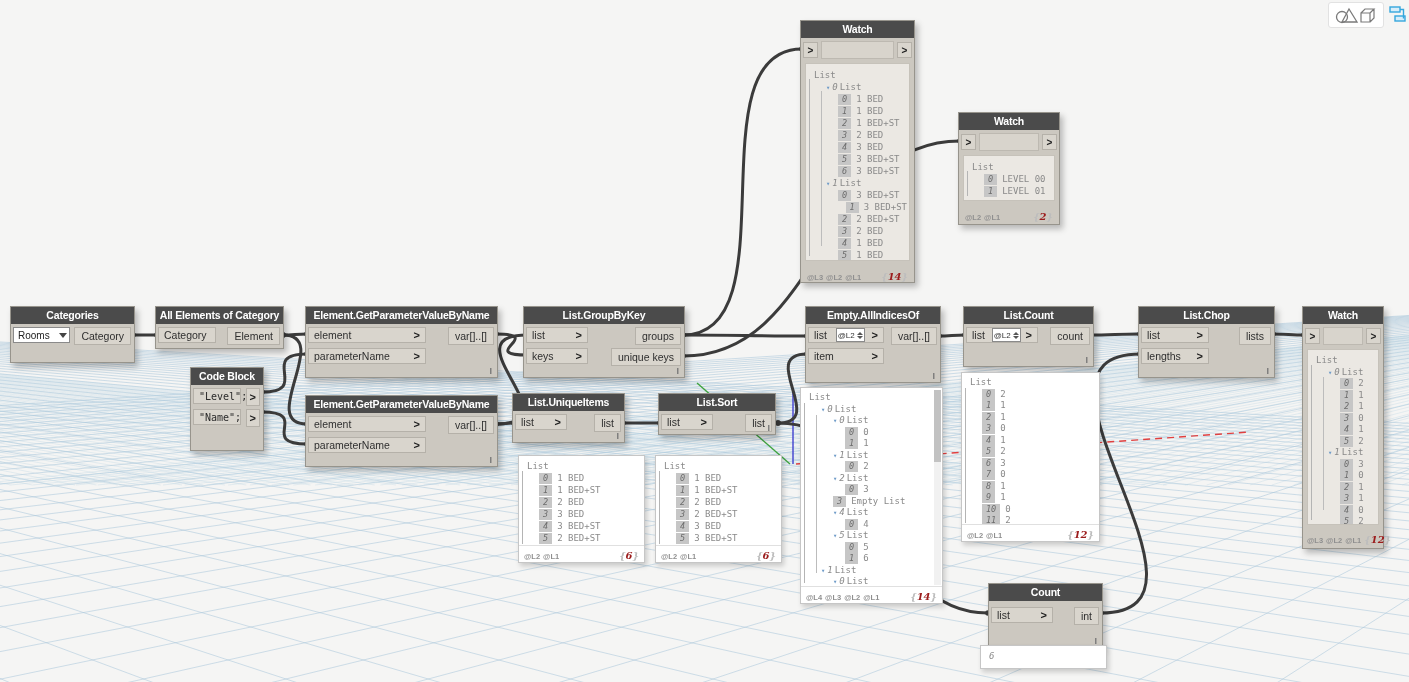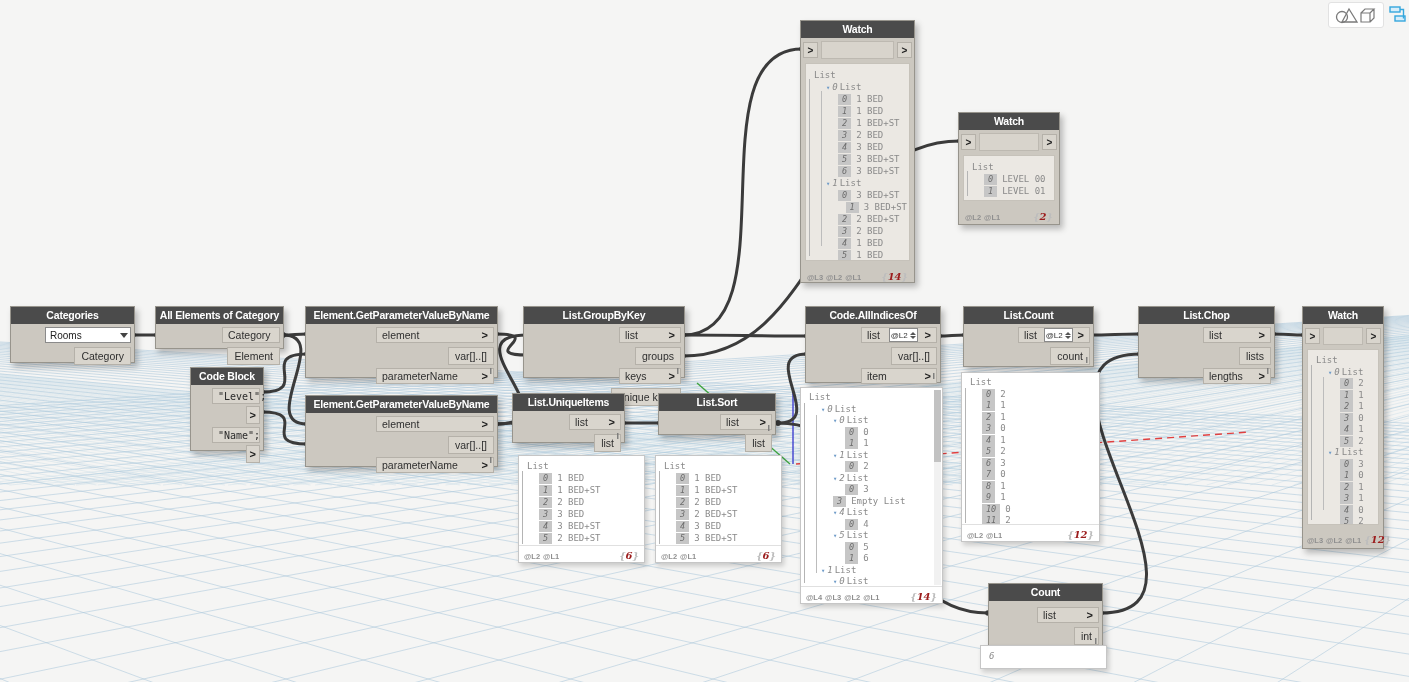--- a/index.html
+++ b/index.html
@@ -9,21 +9,21 @@
   #gridsvg{z-index:0;}
   #wiresvg{z-index:1;}
   .g1{stroke:#a9c6db;stroke-opacity:.55;stroke-width:1;}
   .g2{stroke:#b7d1e3;stroke-opacity:.45;stroke-width:.7;}
   .wire{fill:none;stroke:#3b3b3b;stroke-width:3;stroke-linecap:round;}
   
   .node{position:absolute;z-index:2;background:#ccc8c0;border:1px solid #97948c;
         box-shadow:3px 4px 6px rgba(0,0,0,.25);box-sizing:border-box;}
   .nhead{height:17px;line-height:17px;background:#4b4b4b;color:#fff;font-weight:700;
          font-size:10.5px;text-align:center;white-space:nowrap;overflow:hidden;letter-spacing:-.2px;}
-  .irow{display:flex;align-items:flex-end;margin:3px 3px 2px 2px;gap:4px;flex-direction:column;}
+  .irow{display:flex;align-items:flex-start;margin:3px 3px 2px 2px;gap:4px;}
   .chip{background:#d9d5cd;border:1px solid #b5b1a9;display:flex;align-items:center;
         justify-content:space-between;padding:0 5px;height:16px;box-sizing:border-box;
         font-size:10.5px;color:#2f2f2f;white-space:nowrap;}
   .ochip{margin-left:auto;background:#d9d5cd;border:1px solid #b5b1a9;height:16px;
          padding:0 6px;font-size:10.5px;color:#2f2f2f;display:flex;align-items:center;white-space:nowrap;}
   .pa{font-weight:700;color:#1d1d1d;font-size:11px;margin-left:6px;}
   .lace{position:absolute;right:5px;bottom:1px;font-size:9px;color:#767676;font-weight:700;}
   .spin{background:#fff;border:1px solid #8a8a8a;height:12px;display:inline-flex;align-items:center;
         font-size:8px;color:#333;padding:0 1px;margin-left:4px;gap:2px;}
   .spA{display:flex;flex-direction:column;gap:1px;}
@@ -475,21 +475,21 @@
           <span class="pa">&gt;</span>
         </div>
     <div class="ochip">
           <span>list</span>
         </div>
   </div>
   <div class="lace">I</div>
 </div>
 
 <div class="node" style="left:805px;top:306px;width:136px;height:77px;">
-  <div class="nhead">Code.AllIndicesOf</div>
+  <div class="nhead">Empty.AllIndicesOf</div>
   <div class="irow">
     <div class="chip" style="width:76px;">
       <span>list</span>
       <span class="spin">
         <span>@L2</span>
         <span class="spA">
               <i class="up"></i>
               <i class="dn"></i>
             </span>
       </span>

